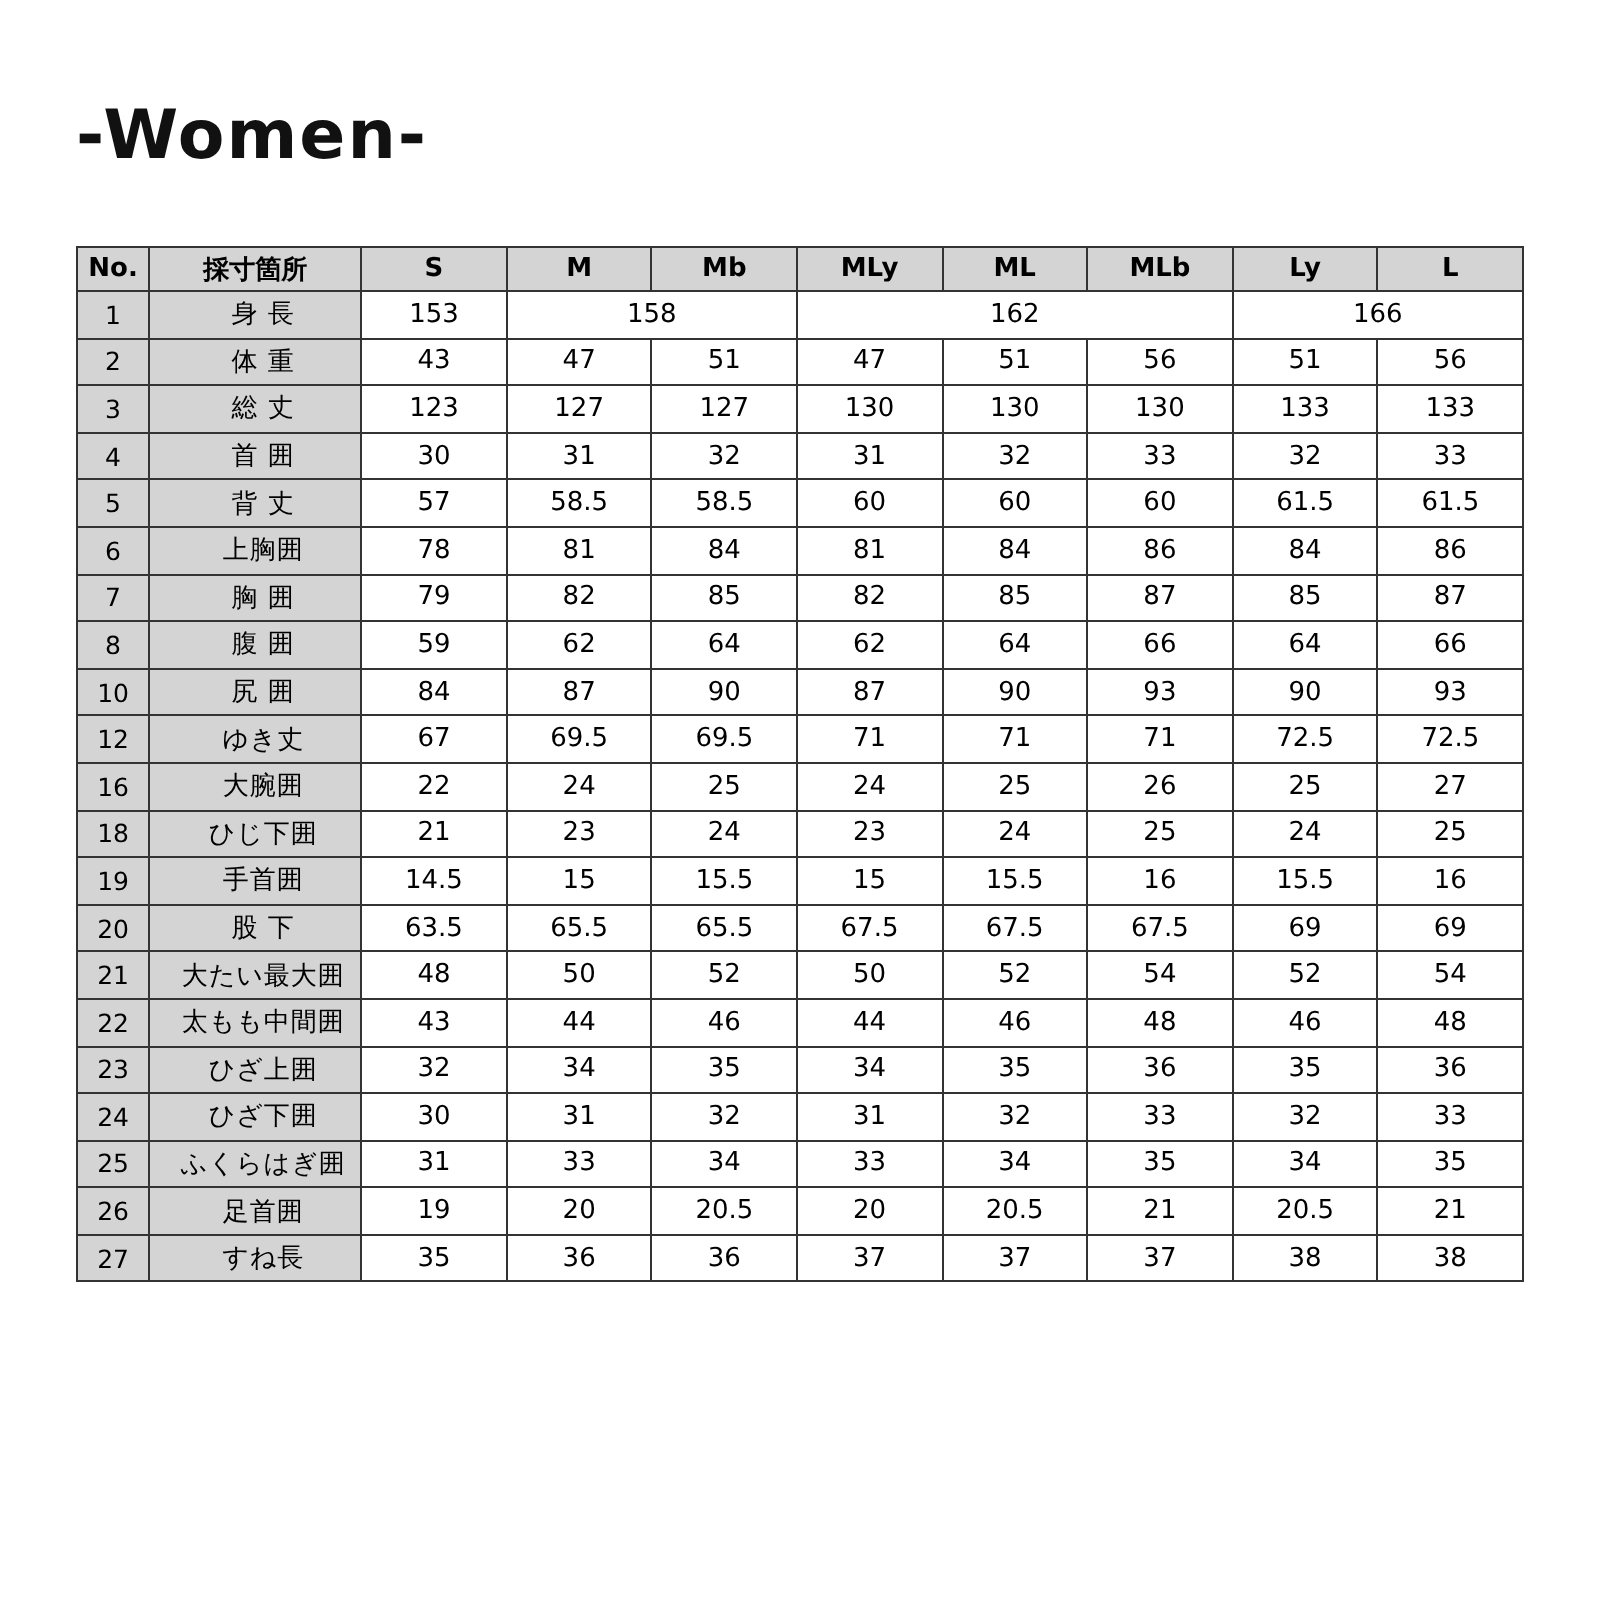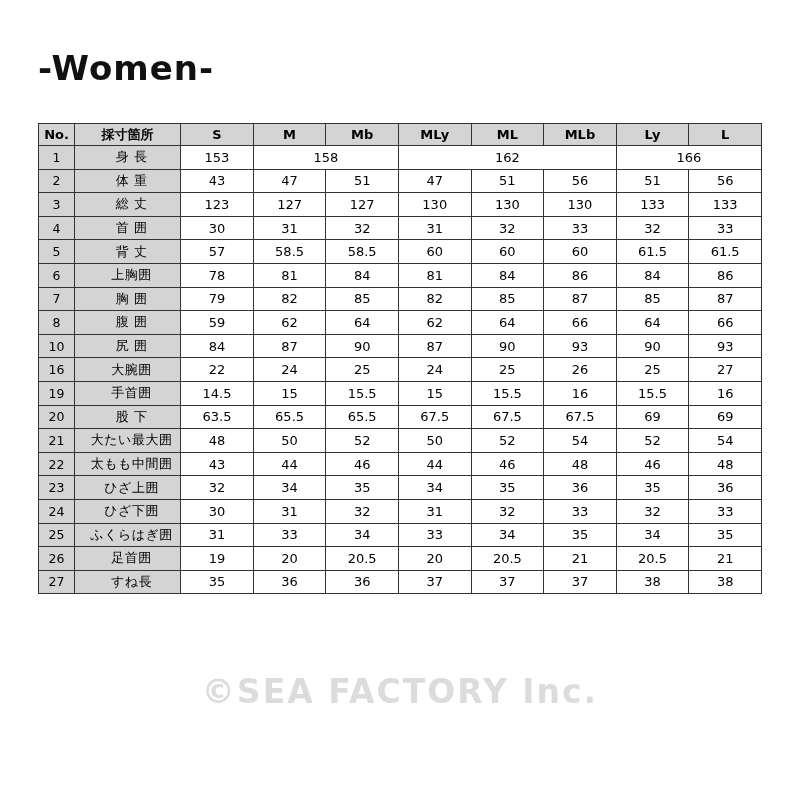--- a/index.html
+++ b/index.html
@@ -224,30 +224,54 @@
             <td>84</td>
             <td>87</td>
             <td>90</td>
             <td>87</td>
             <td>90</td>
             <td>93</td>
             <td>90</td>
             <td>93</td>
           </tr>
           <tr>
+            <td class="col-no">12</td>
+            <td class="col-part">ゆき丈</td>
+            <td>67</td>
+            <td>69.5</td>
+            <td>69.5</td>
+            <td>71</td>
+            <td>71</td>
+            <td>71</td>
+            <td>72.5</td>
+            <td>72.5</td>
+          </tr>
+          <tr>
             <td class="col-no">16</td>
             <td class="col-part">大腕囲</td>
             <td>22</td>
             <td>24</td>
             <td>25</td>
             <td>24</td>
             <td>25</td>
             <td>26</td>
             <td>25</td>
             <td>27</td>
+          </tr>
+          <tr>
+            <td class="col-no">18</td>
+            <td class="col-part">ひじ下囲</td>
+            <td>21</td>
+            <td>23</td>
+            <td>24</td>
+            <td>23</td>
+            <td>24</td>
+            <td>25</td>
+            <td>24</td>
+            <td>25</td>
           </tr>
           <tr>
             <td class="col-no">19</td>
             <td class="col-part">手首囲</td>
             <td>14.5</td>
             <td>15</td>
             <td>15.5</td>
             <td>15</td>
             <td>15.5</td>
             <td>16</td>
@@ -347,15 +371,14 @@
             <td>37</td>
             <td>37</td>
             <td>37</td>
             <td>38</td>
             <td>38</td>
           </tr>
         </tbody>
     </table>
   </div>
 
-  <div class="watermark">©SEA FACTORY Inc.</div>
 
 </div>
 
 </body></html>

